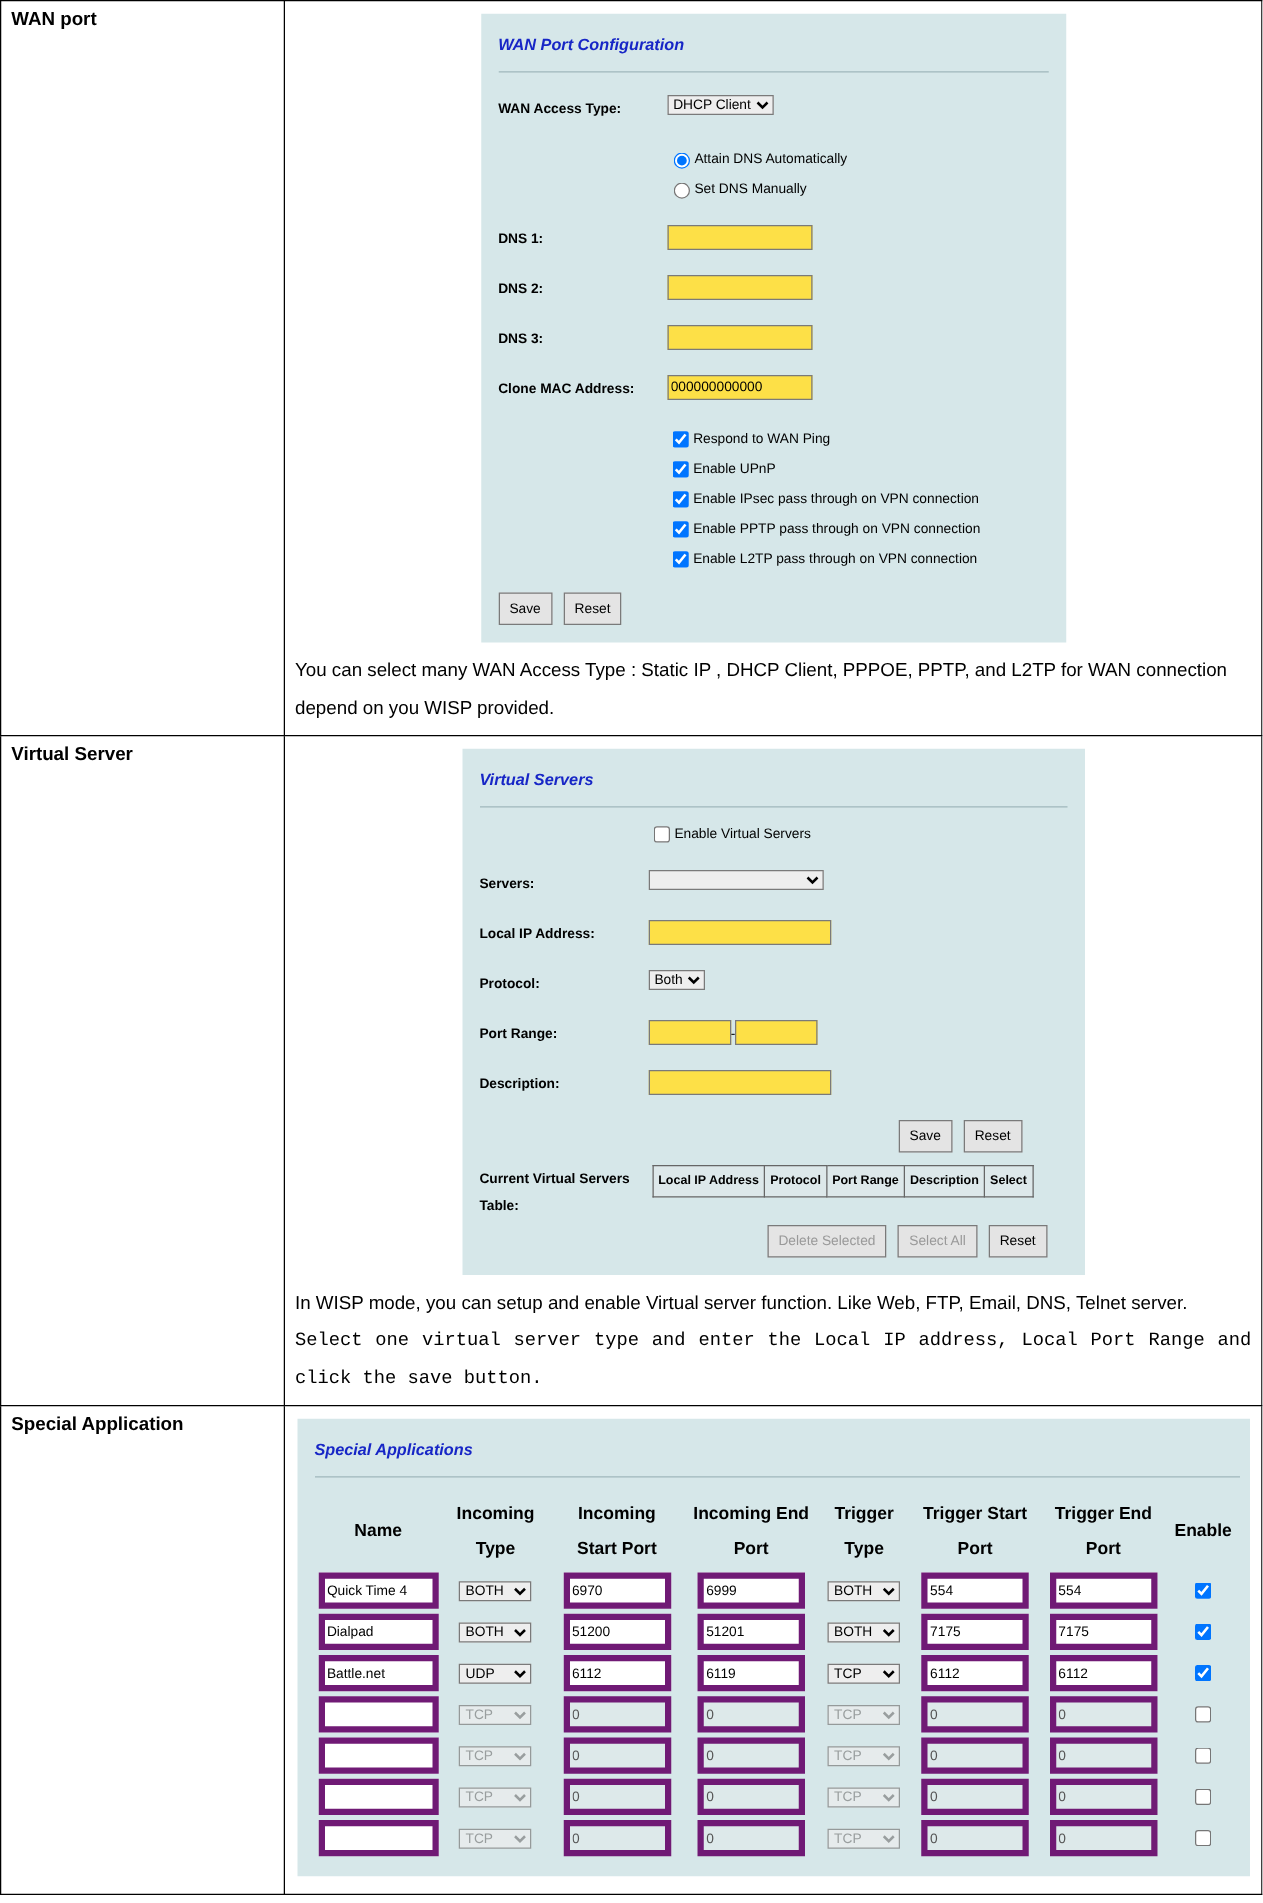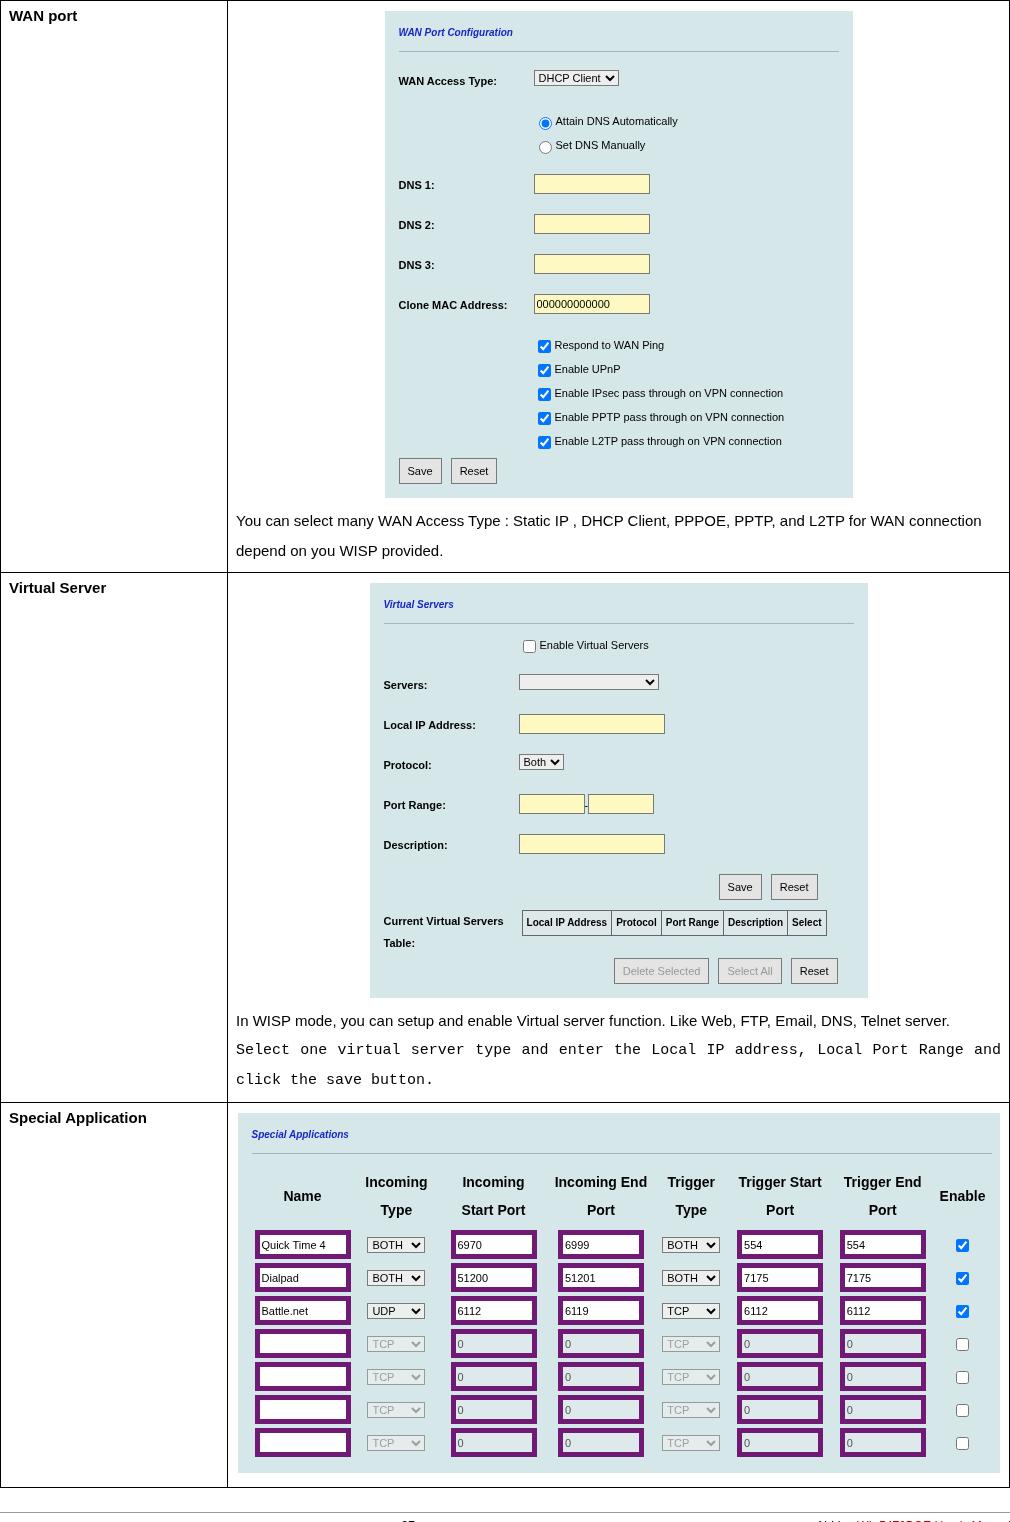--- a/index.html
+++ b/index.html
@@ -32,21 +32,21 @@
     background: #d6e7e9;
     margin: 4px auto 8px auto;
     padding: 10px 14px 14px 14px;
     font-size: 11px;
     font-family: Verdana, Arial, sans-serif;
   }
   .shot-title {
     color: #1726c6;
     font-weight: bold;
     font-style: italic;
-    font-size: 10px;
+    font-size: 13px;
     margin: 2px 0 8px 0;
   }
   .hr {
     border-top: 1px solid #a0b8bc;
     margin-bottom: 10px;
   }
   .fld {
     display: flex;
     align-items: flex-start;
     margin: 18px 0;
@@ -55,37 +55,37 @@
     font-weight: bold;
     width: 135px;
     display: inline-block;
     font-size: 11px;
   }
   .fld input[type=text] {
     height: 18px;
     font-size: 11px;
     padding: 0 2px;
     border: 1px solid #7a7a7a;
-    background: #fef9c3;
+    background: #fde047;
   }
   select {
     font-size: 11px;
     border: 1px solid #7a7a7a;
     background: #eee;
   }
   input[type=radio], input[type=checkbox] {
     vertical-align: middle;
     margin-right: 4px;
   }
   .opt {
     margin: 2px 0 2px 135px;
     font-size: 11px;
   }
   .btnrow {
-    margin-top: 6px;
+    margin-top: 16px;
   }
   .fakebtn {
     display: inline-block;
     border: 1px solid #7a7a7a;
     background: #e4e4e4;
     padding: 1px 8px;
     font-size: 11px;
     margin-right: 6px;
   }
   .fakebtn.dis {

